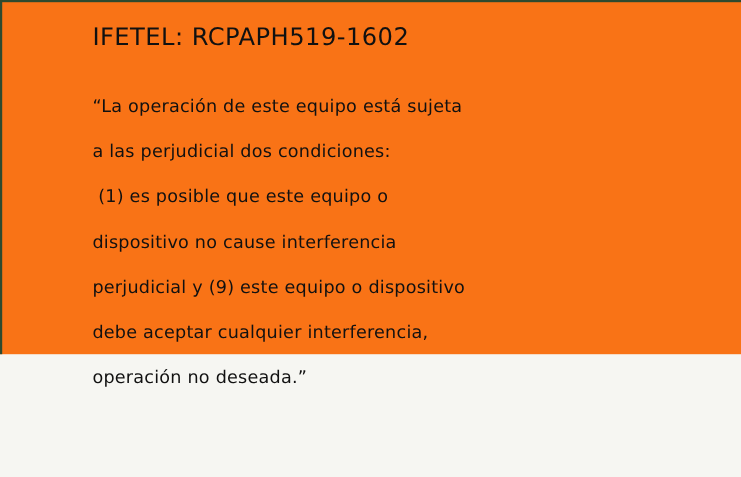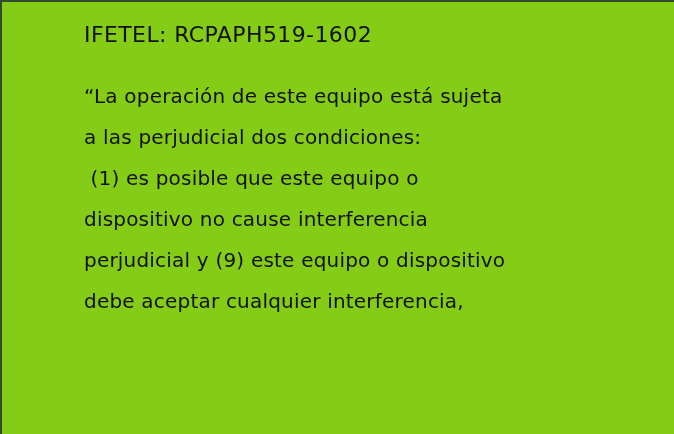--- a/index.html
+++ b/index.html
@@ -9,44 +9,44 @@
   body {
     width: 674px;
     height: 434px;
     background: #f6f6f2;
     font-family: "DejaVu Sans", sans-serif;
     overflow: hidden;
   }
   #page {
     position: relative;
     width: 674px;
-    height: 434px;
+    height: 322px;
     box-sizing: border-box;
-    background: #84cc16;
+    background: #f97316;
     border-top: 2px solid #2f4a2f;
     border-left: 2px solid #2f4a2f;
   }
   #content {
     position: absolute;
     left: 82px;
     top: 16px;
     right: 24px;
   }
   .heading {
     font-size: 22px;
     line-height: 34px;
     color: #111111;
     letter-spacing: 0.4px;
     white-space: pre;
   }
   .body-block {
     margin-top: 24px;
   }
   .body-line {
-    font-size: 20px;
+    font-size: 16px;
     line-height: 41px;
     color: #111111;
     letter-spacing: 0.2px;
     white-space: pre;
   }
 </style>
 </head>
 <body>
 
 <div id="page">
@@ -54,16 +54,17 @@
 
     <div class="heading">IFETEL: RCPAPH519-1602</div>
 
     <div class="body-block">
       <div class="body-line">“La operación de este equipo está sujeta</div>
       <div class="body-line">a las perjudicial dos condiciones:</div>
       <div class="body-line"> (1) es posible que este equipo o</div>
       <div class="body-line">dispositivo no cause interferencia</div>
       <div class="body-line">perjudicial y (9) este equipo o dispositivo</div>
       <div class="body-line">debe aceptar cualquier interferencia,</div>
+      <div class="body-line">operación no deseada.”</div>
     </div>
 
   </div>
 </div>
 
 </body></html>

